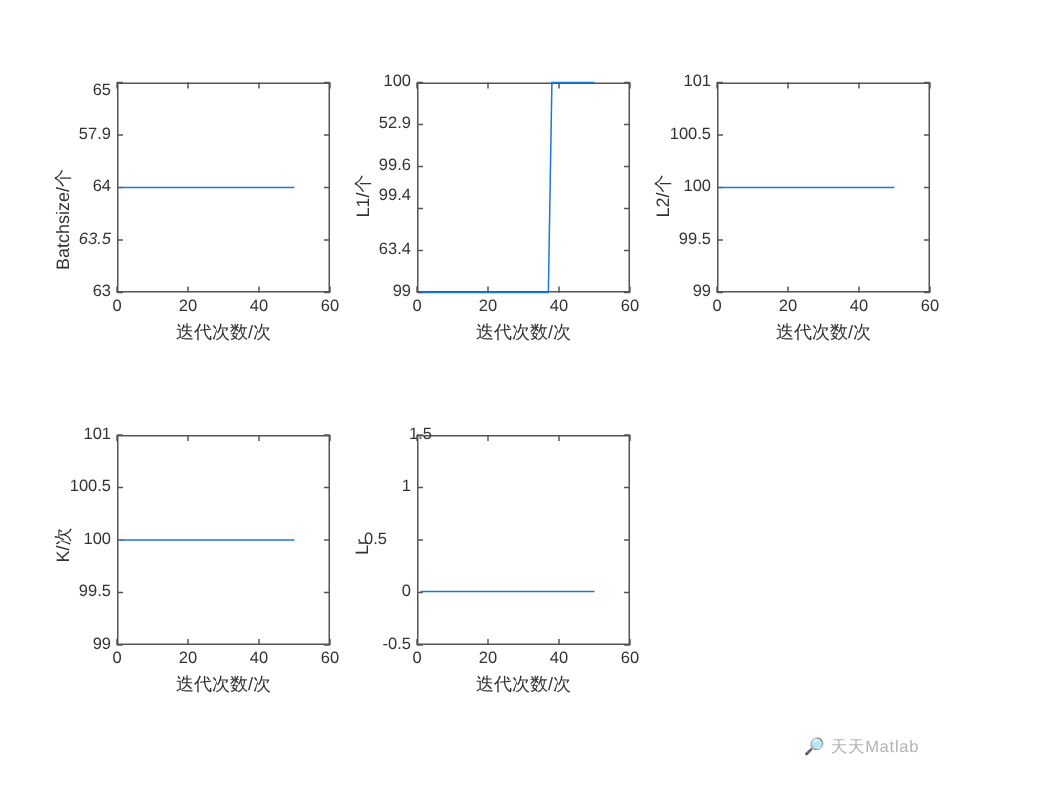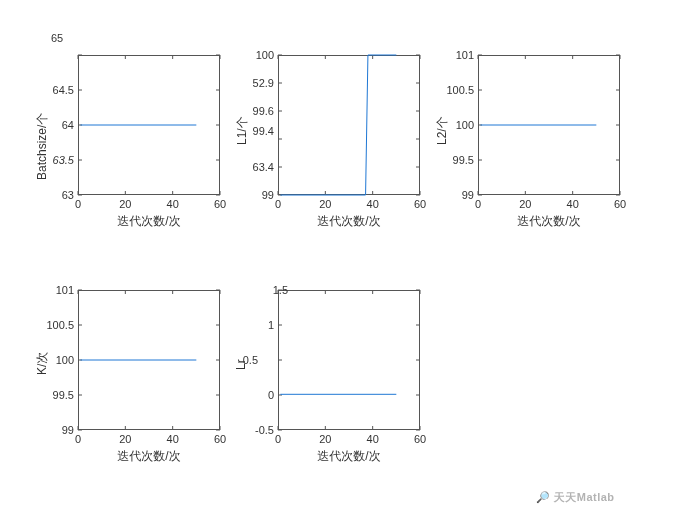--- a/index.html
+++ b/index.html
@@ -73,22 +73,22 @@
   <div id="plots-container">
       <div class="axes" style="left: 0px; top: 0px; width: 700px; height: 525px;">
         <div class="plot-area" style="left: 78px; top: 55px; width: 142px; height: 140px;"></div>
         <div class="tick x" style="left: 78px; top: 199px;">0</div>
         <div class="tick x" style="left: 125.333px; top: 199px;">20</div>
         <div class="tick x" style="left: 172.667px; top: 199px;">40</div>
         <div class="tick x" style="left: 220px; top: 199px;">60</div>
         <div class="tick y" style="left: 40px; width: 34px; top: 195px;">63</div>
         <div class="tick y" style="left: 40px; width: 34px; top: 160px; font-style: italic;">63.5</div>
         <div class="tick y" style="left: 40px; width: 34px; top: 125px;">64</div>
-        <div class="tick y" style="left: 40px; width: 34px; top: 90px;">64.5</div>
-        <div class="tick y" style="left: 40px; width: 34px; top: 38px; text-align: center;">65</div>
+        <div class="tick y" style="left: 40px; width: 34px; top: 90px;">57.9</div>
+        <div class="tick y" style="left: 40px; width: 34px; top: 61px;">65</div>
         <svg class="lines" width="700" height="525">
           <line class="ticmark" x1="78" x2="78" y1="195" y2="191"></line>
           <line class="ticmark" x1="78" x2="78" y1="55" y2="59"></line>
           <line class="ticmark" x1="125.33333333333333" x2="125.33333333333333" y1="195" y2="191"></line>
           <line class="ticmark" x1="125.33333333333333" x2="125.33333333333333" y1="55" y2="59"></line>
           <line class="ticmark" x1="172.66666666666666" x2="172.66666666666666" y1="195" y2="191"></line>
           <line class="ticmark" x1="172.66666666666666" x2="172.66666666666666" y1="55" y2="59"></line>
           <line class="ticmark" x1="220" x2="220" y1="195" y2="191"></line>
           <line class="ticmark" x1="220" x2="220" y1="55" y2="59"></line>
           <line class="ticmark" x1="78" x2="82" y1="195" y2="195"></line>
@@ -243,14 +243,14 @@
           <line class="ticmark" x1="278" x2="282" y1="325" y2="325"></line>
           <line class="ticmark" x1="420" x2="416" y1="325" y2="325"></line>
           <line class="ticmark" x1="278" x2="282" y1="290" y2="290"></line>
           <line class="ticmark" x1="420" x2="416" y1="290" y2="290"></line>
           <polyline class="series" points="280.3666666666667,394.3 396.33333333333337,394.3"></polyline>
         </svg>
         <div class="ytitle" style="left: 234px; top: 370px;">Lr</div>
         <div class="xtitle" style="left: 278px; width: 142px; top: 448px;">迭代次数/次</div>
       </div>
     </div>
-  <div class="watermark" style="left:536px; top:490px;font-weight:bold;">🔎 天天Matlab</div>
+  <div class="watermark" style="left:536px; top:490px;">🔎 天天Matlab</div>
 </div>
 
 </body></html>

